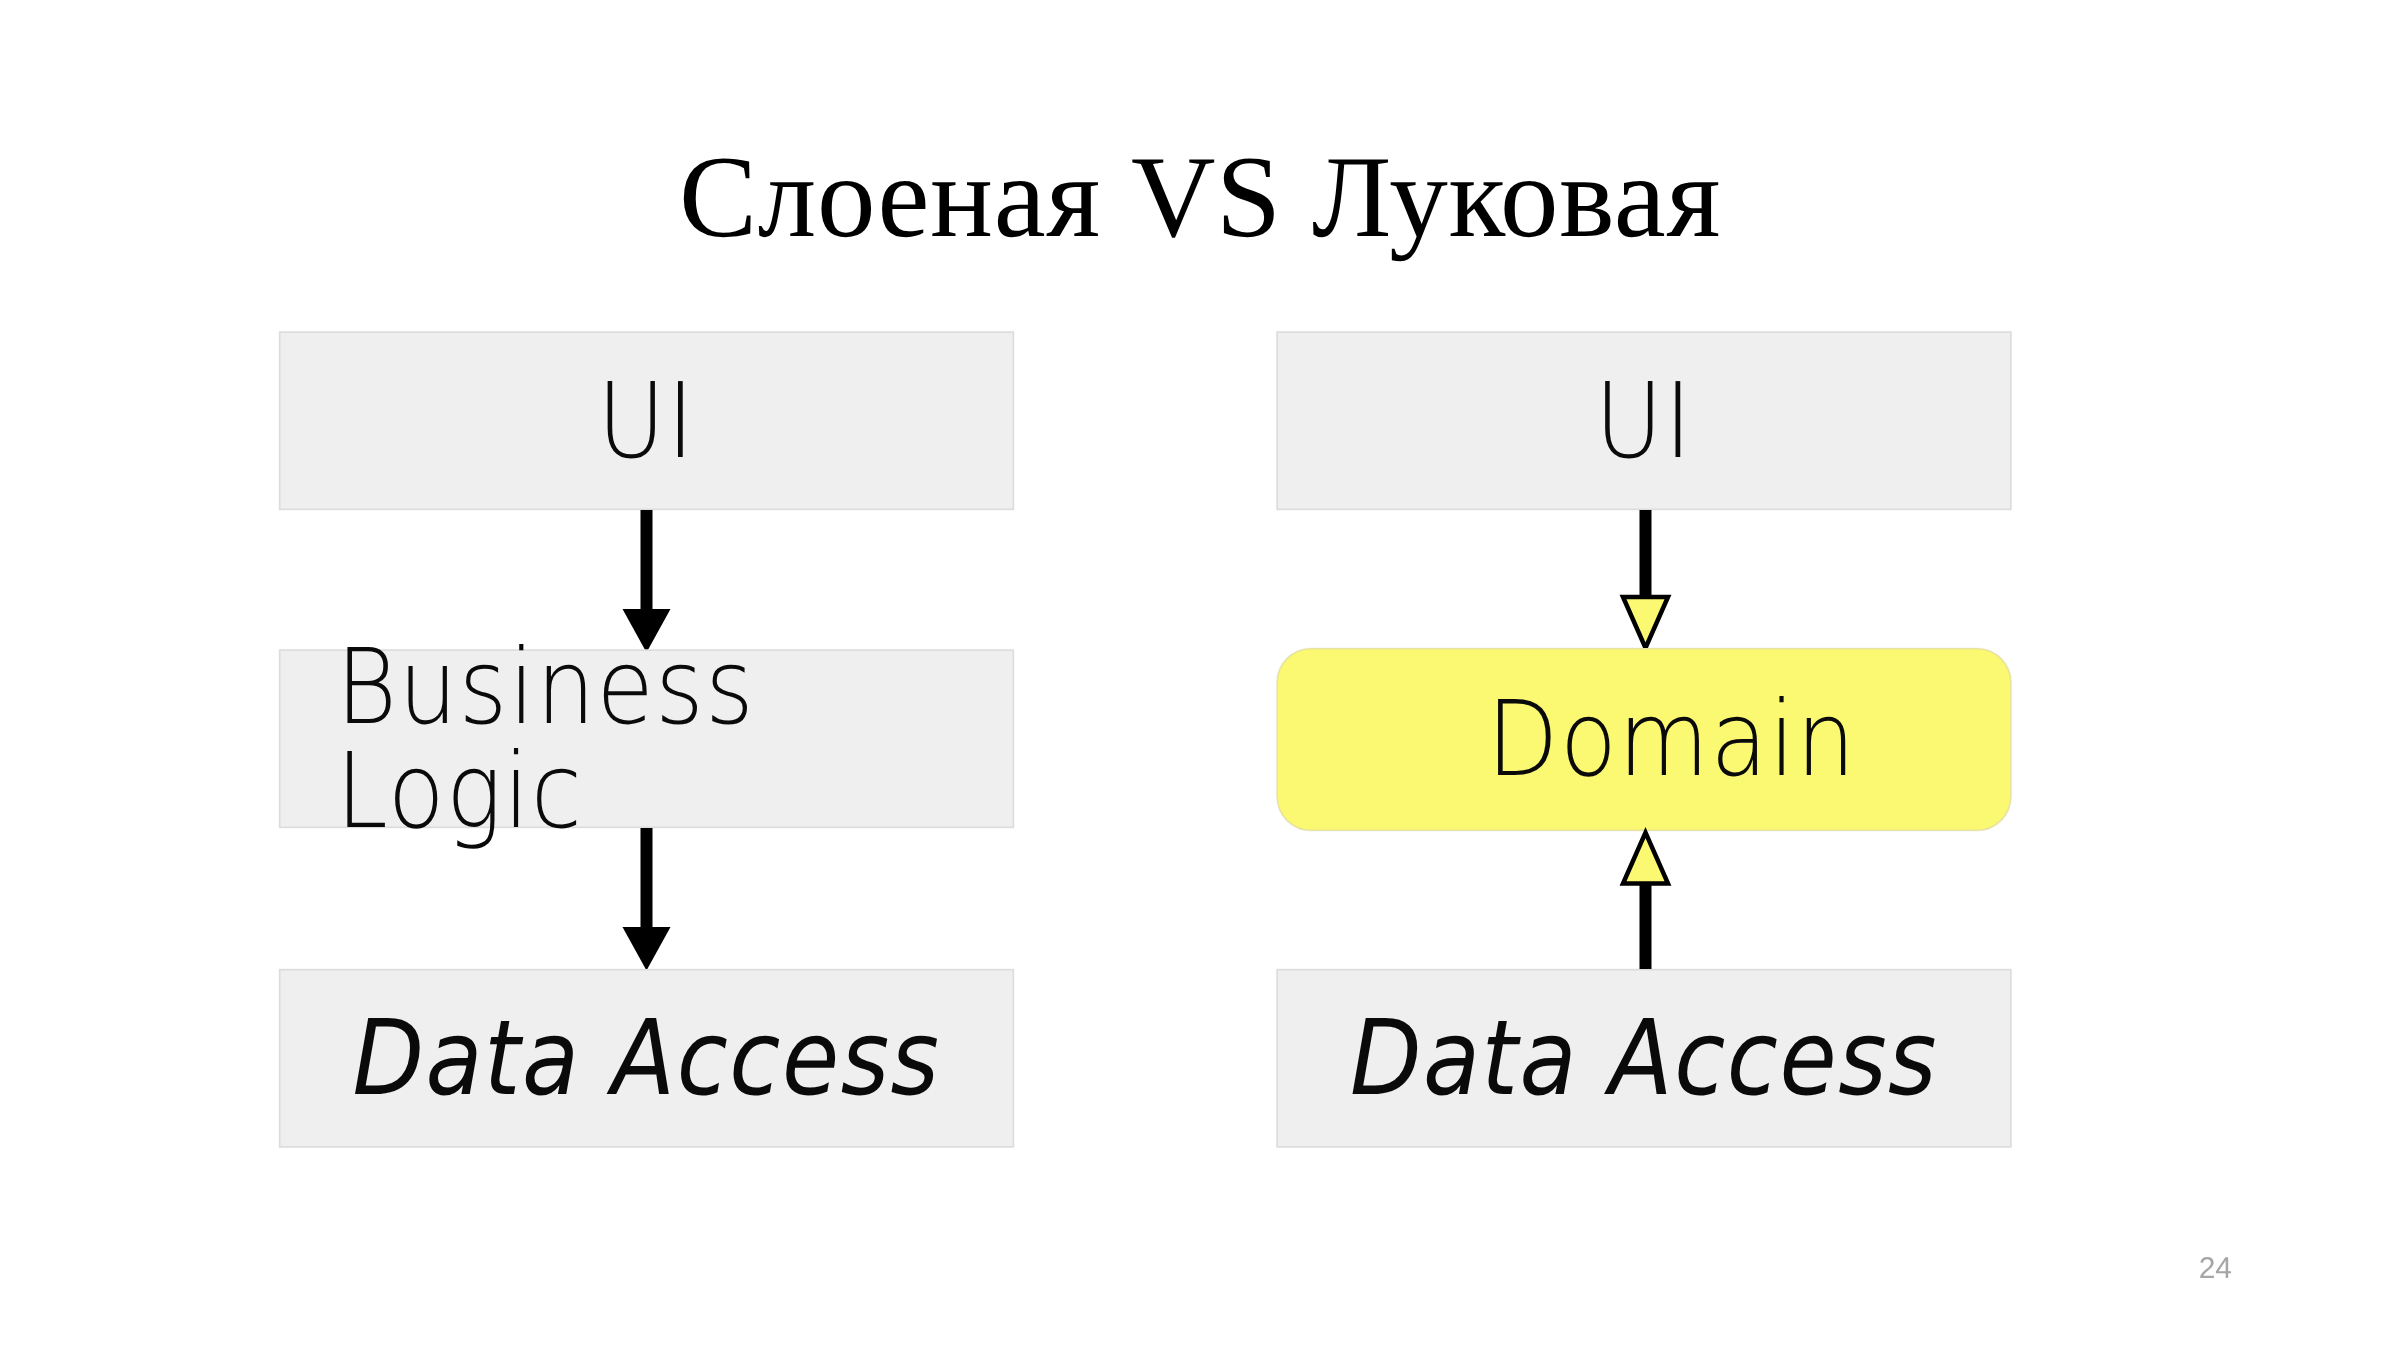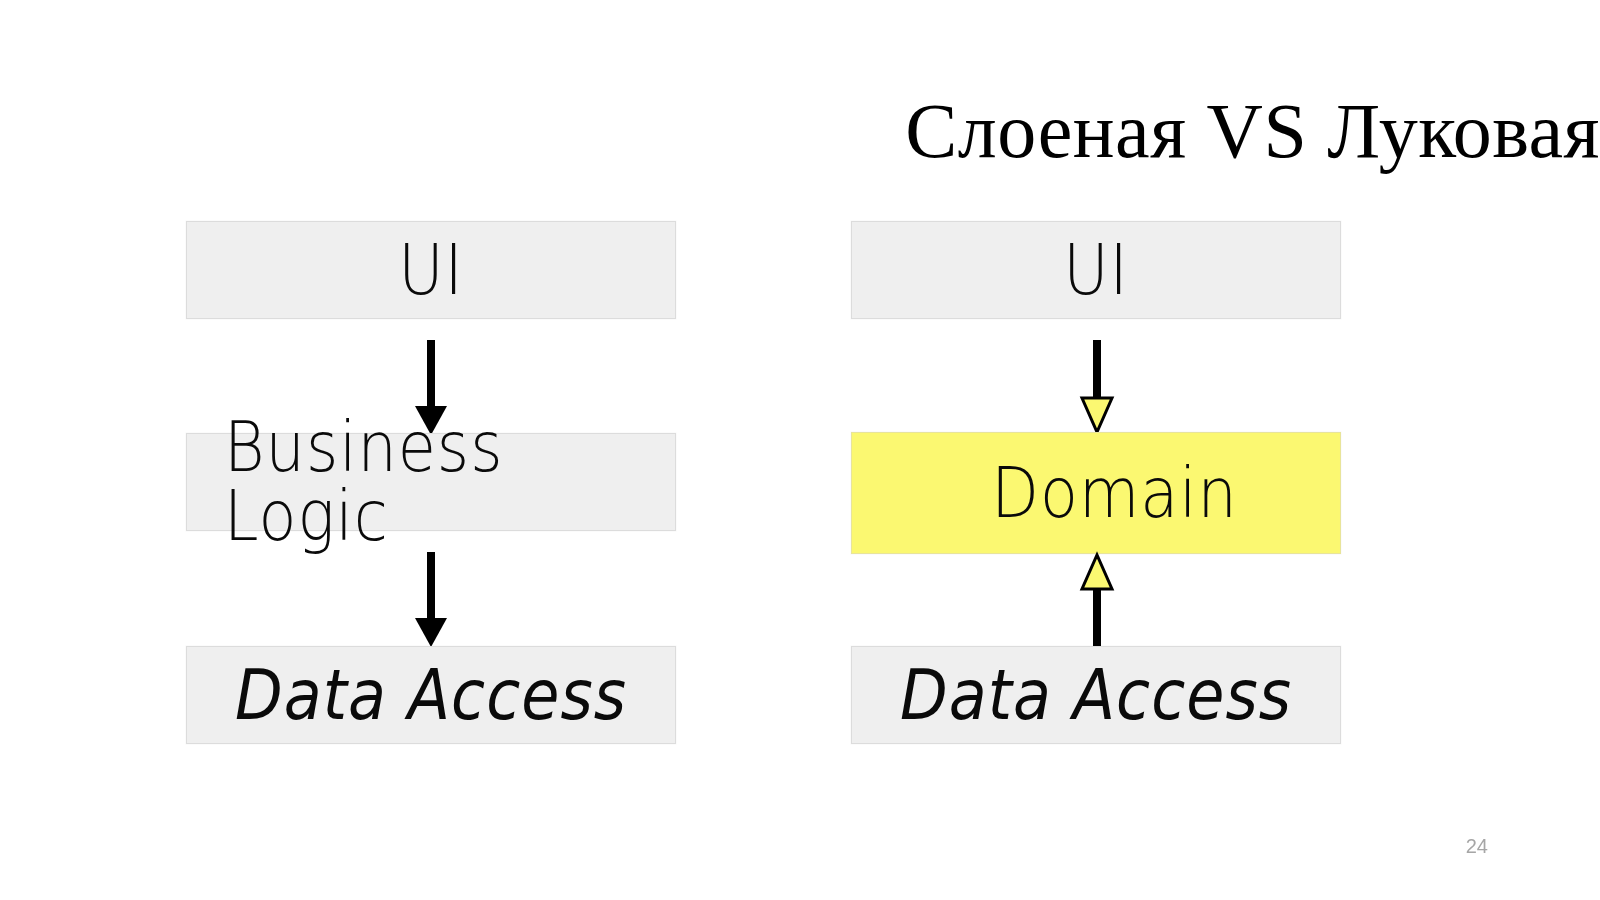--- a/index.html
+++ b/index.html
@@ -20,21 +20,21 @@
     inset: 0;
     background: #ffffff;
   }
 
   
   .slide-title {
     position: absolute;
     left: 0;
     top: 84px;
     width: 1600px;
-    text-align: right;
+    text-align: center;
     font-family: "Liberation Serif", "DejaVu Serif", serif;
     font-size: 78px;
     line-height: 94px;
     color: #000000;
     letter-spacing: 0.5px;
     white-space: nowrap;
   }
 
   
   .column {
@@ -43,21 +43,21 @@
     height: 900px;
     width: 560px;
   }
   .column.left  { left: 160px; }
   .column.right { left: 825px; }
 
   
   .layer-box {
     position: absolute;
     width: 490px;
-    height: 98px;
+    height: 119px;
     box-sizing: border-box;
     border: 1px solid #dcdcdc;
     background: #efefef;
     display: flex;
     align-items: center;
     justify-content: center;
     box-shadow: 0 0 0 0.5px rgba(0,0,0,0.03);
   }
   .layer-box.highlight {
     background: #fbf871;
@@ -73,21 +73,21 @@
     -webkit-font-smoothing: antialiased;
     transform: scaleY(1.12);
   }
 
   .layer-box.row1 { top: 221px; }
   .layer-box.row2 { top: 433px; padding-left: 37px; }
   .layer-box.row3 { top: 646px; font-style: italic; }
 
   .column.left  .layer-box { left: 26px; }
   .column.right .layer-box { left: 26px; }
-  .column.right .layer-box.row2 { top: 432px; height: 122px; }
+  .column.right .layer-box.row2 { top: 432px; height: 122px; border-radius: 23px; }
 
   
   .arrow {
     position: absolute;
     width: 40px;
   }
   .arrow .shaft {
     position: absolute;
     left: 16px;
     width: 8px;

